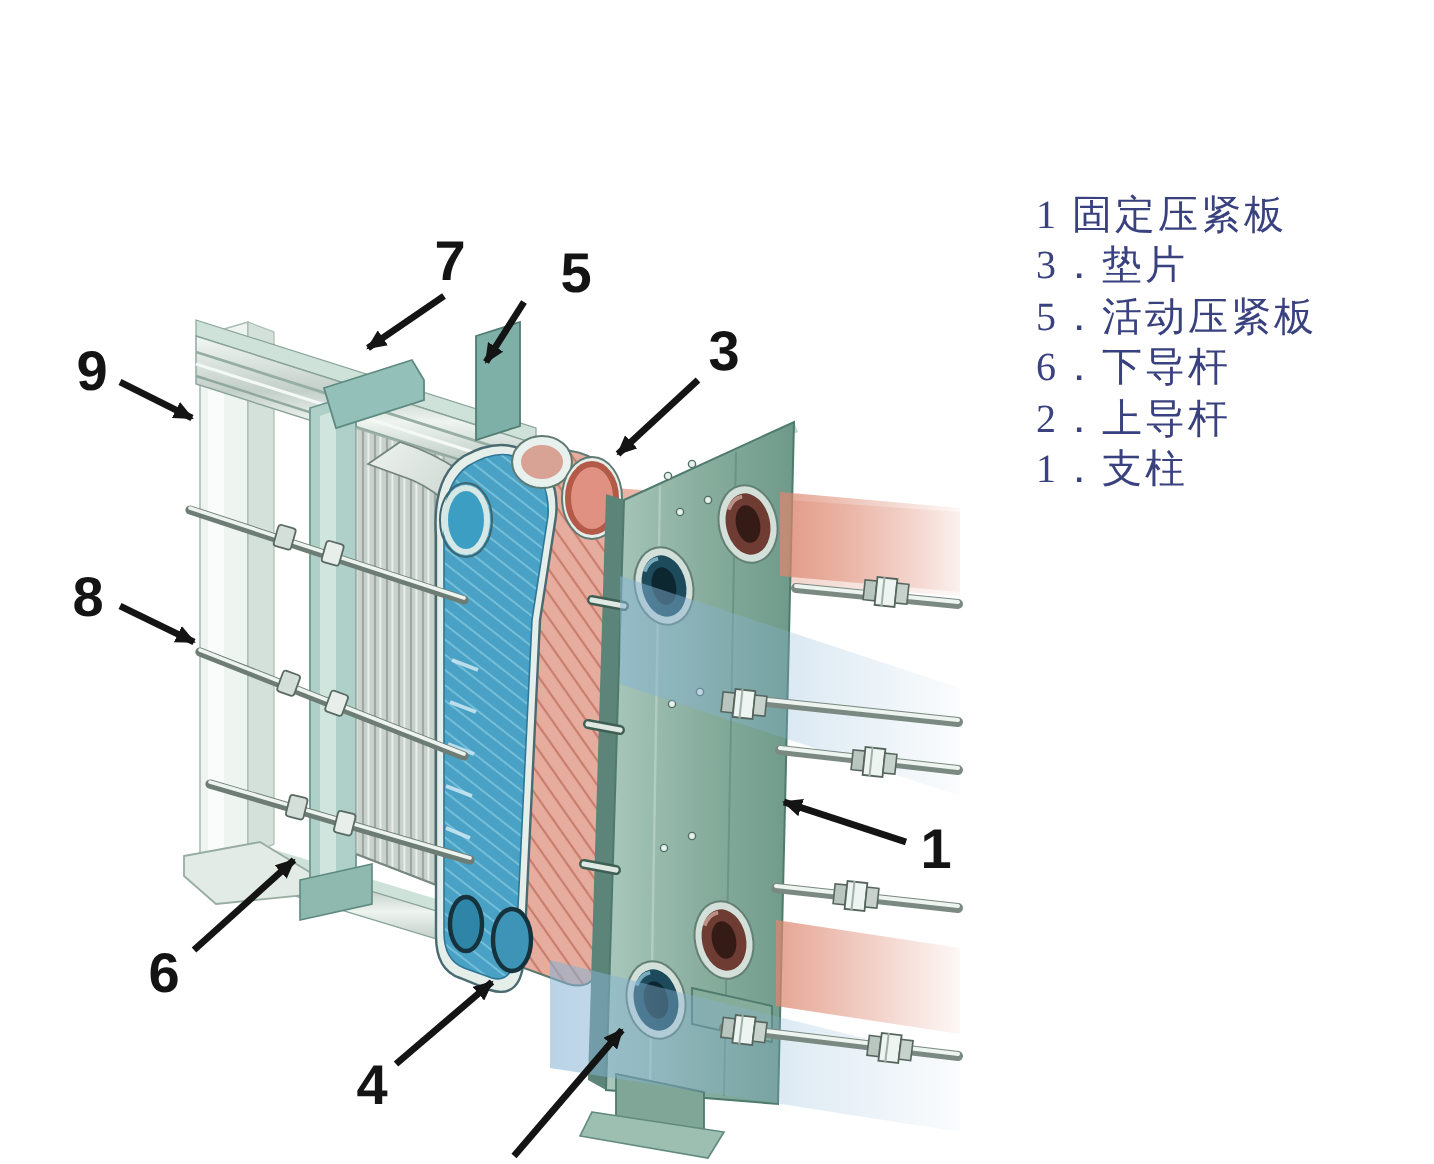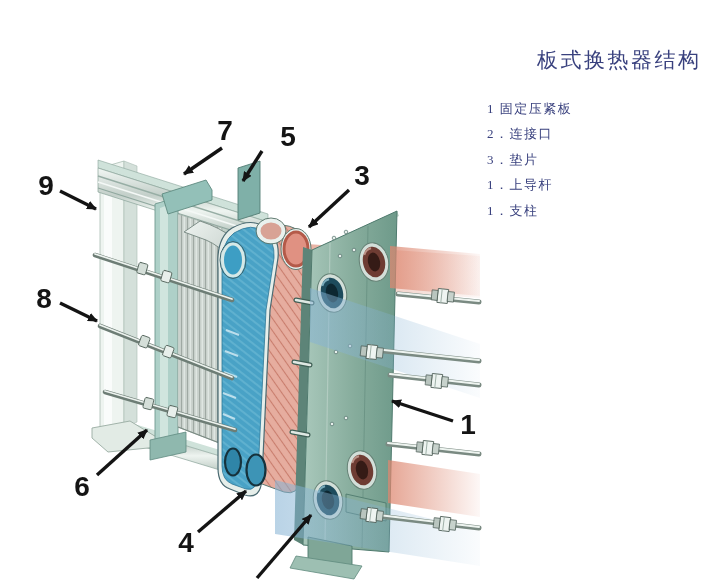--- a/index.html
+++ b/index.html
@@ -5,22 +5,22 @@
   :root{
     --text-navy:#39417e; --callout-black:#141414;
   }
   html,body{margin:0;padding:0;background:#ffffff;}
   .page{position:relative;width:717px;height:582px;background:#fff;overflow:hidden;
         font-family:"Liberation Serif",serif;}
   .fig{position:absolute;left:0;top:0;}
   .page-title{position:absolute;left:537px;top:46px;font-size:21px;letter-spacing:2.5px;
         color:var(--text-navy);white-space:nowrap;}
   .legend{position:absolute;left:487px;top:96px;margin:0;padding:0;list-style:none;}
-  .legend li{height:25.4px;line-height:25.4px;font-size:13px;letter-spacing:1.5px;
-        color:var(--text-navy);white-space:nowrap;}
+  .legend li{height:25.4px;line-height:25.4px;font-size:20px;letter-spacing:1.5px;
+        color:var(--text-navy);white-space:nowrap;margin-left:31px;}
   .callout{position:absolute;transform:translate(-50%,-50%);
         font-family:"Liberation Sans",sans-serif;font-weight:bold;font-size:28px;
         color:var(--callout-black);line-height:1;}
 </style>
 </head>
 <body>
 
 <div class="page">
 
 <svg class="fig" width="717" height="582" viewBox="0 0 717 582">
@@ -252,23 +252,23 @@
 
 <div class="callout" style="left:468px;top:425px">1</div>
 <div class="callout" style="left:362px;top:176px">3</div>
 <div class="callout" style="left:186px;top:543px">4</div>
 <div class="callout" style="left:288px;top:137px">5</div>
 <div class="callout" style="left:82px;top:487px">6</div>
 <div class="callout" style="left:225px;top:131px">7</div>
 <div class="callout" style="left:44px;top:299px">8</div>
 <div class="callout" style="left:46px;top:186px">9</div>
 
-<div class="page-title">板式换热器结构</div>
 
 <ul class="legend">
   <li>1 固定压紧板</li>
-  <li>2．连接口</li>
   <li>3．垫片</li>
-  <li>1．上导杆</li>
+  <li>5．活动压紧板</li>
+  <li>6．下导杆</li>
+  <li>2．上导杆</li>
   <li>1．支柱</li>
 </ul>
 
 </div>
 
 </body></html>

